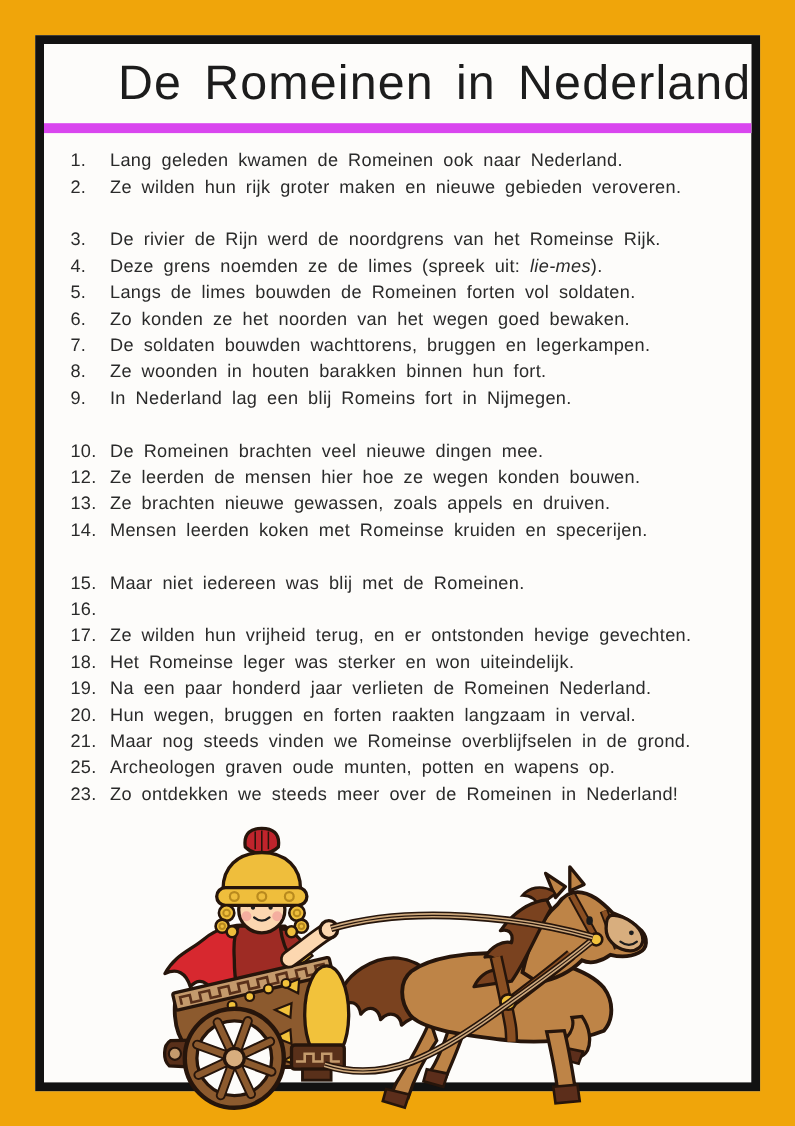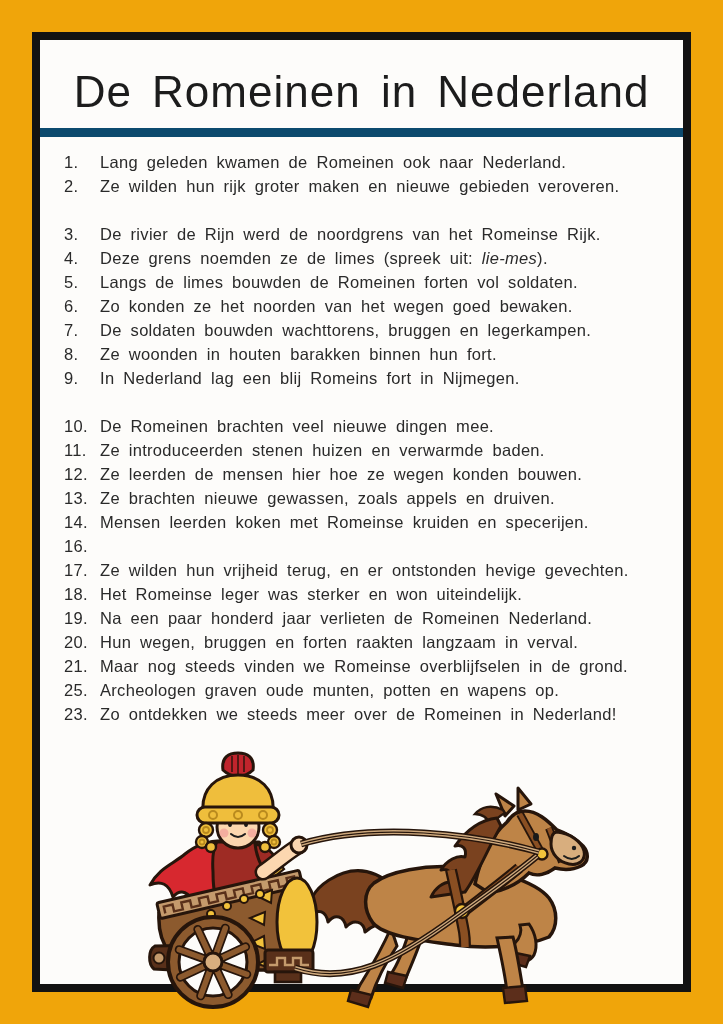--- a/index.html
+++ b/index.html
@@ -6,24 +6,23 @@
   body{
     width:723px;height:1024px;position:relative;overflow:hidden;
     background:#F0A50A;
     font-family:"Liberation Sans", sans-serif;
   }
   .frame{
     position:absolute;left:32px;top:32px;width:659px;height:960px;
     box-sizing:border-box;border:8px solid #121212;background:#FDFCFA;
   }
   .title-section{
-    height:72px;border-bottom:9px solid #0c4a6e;
-    display:flex;align-items:center;justify-content:center;
+    height:72px;border-bottom:9px solid #d946ef;
+    display:flex;align-items:center;justify-content:flex-end;
     background:#FDFCFA;
-    margin-top:16px;
   }
   .title-section h1{
     margin:0;font-size:44px;font-weight:400;color:#1c1c1c;
     letter-spacing:1px;word-spacing:7px;line-height:1;
     font-family:"Liberation Sans", sans-serif;white-space:nowrap;
   }
   .content{
     padding:13px 12px 0 24px;
   }
   .row{
@@ -81,34 +80,34 @@
       </div>
       <div class="row">
         <span class="num">9.</span>
         <span class="txt"><span>In Nederland lag een blij Romeins fort in Nijmegen.</span></span>
       </div>
       <div class="row gap">
         <span class="num">10.</span>
         <span class="txt"><span>De Romeinen brachten veel nieuwe dingen mee.</span></span>
       </div>
       <div class="row">
-        <span class="num">11.</span>
-        <span class="txt"><span>Ze introduceerden stenen huizen en verwarmde baden.</span></span>
-      </div>
-      <div class="row">
         <span class="num">12.</span>
         <span class="txt"><span>Ze leerden de mensen hier hoe ze wegen konden bouwen.</span></span>
       </div>
       <div class="row">
         <span class="num">13.</span>
         <span class="txt"><span>Ze brachten nieuwe gewassen, zoals appels en druiven.</span></span>
       </div>
       <div class="row">
         <span class="num">14.</span>
         <span class="txt"><span>Mensen leerden koken met Romeinse kruiden en specerijen.</span></span>
+      </div>
+      <div class="row gap">
+        <span class="num">15.</span>
+        <span class="txt"><span>Maar niet iedereen was blij met de Romeinen.</span></span>
       </div>
       <div class="row">
         <span class="num">16.</span>
       </div>
       <div class="row">
         <span class="num">17.</span>
         <span class="txt"><span>Ze wilden hun vrijheid terug, en er ontstonden hevige gevechten.</span></span>
       </div>
       <div class="row">
         <span class="num">18.</span>

